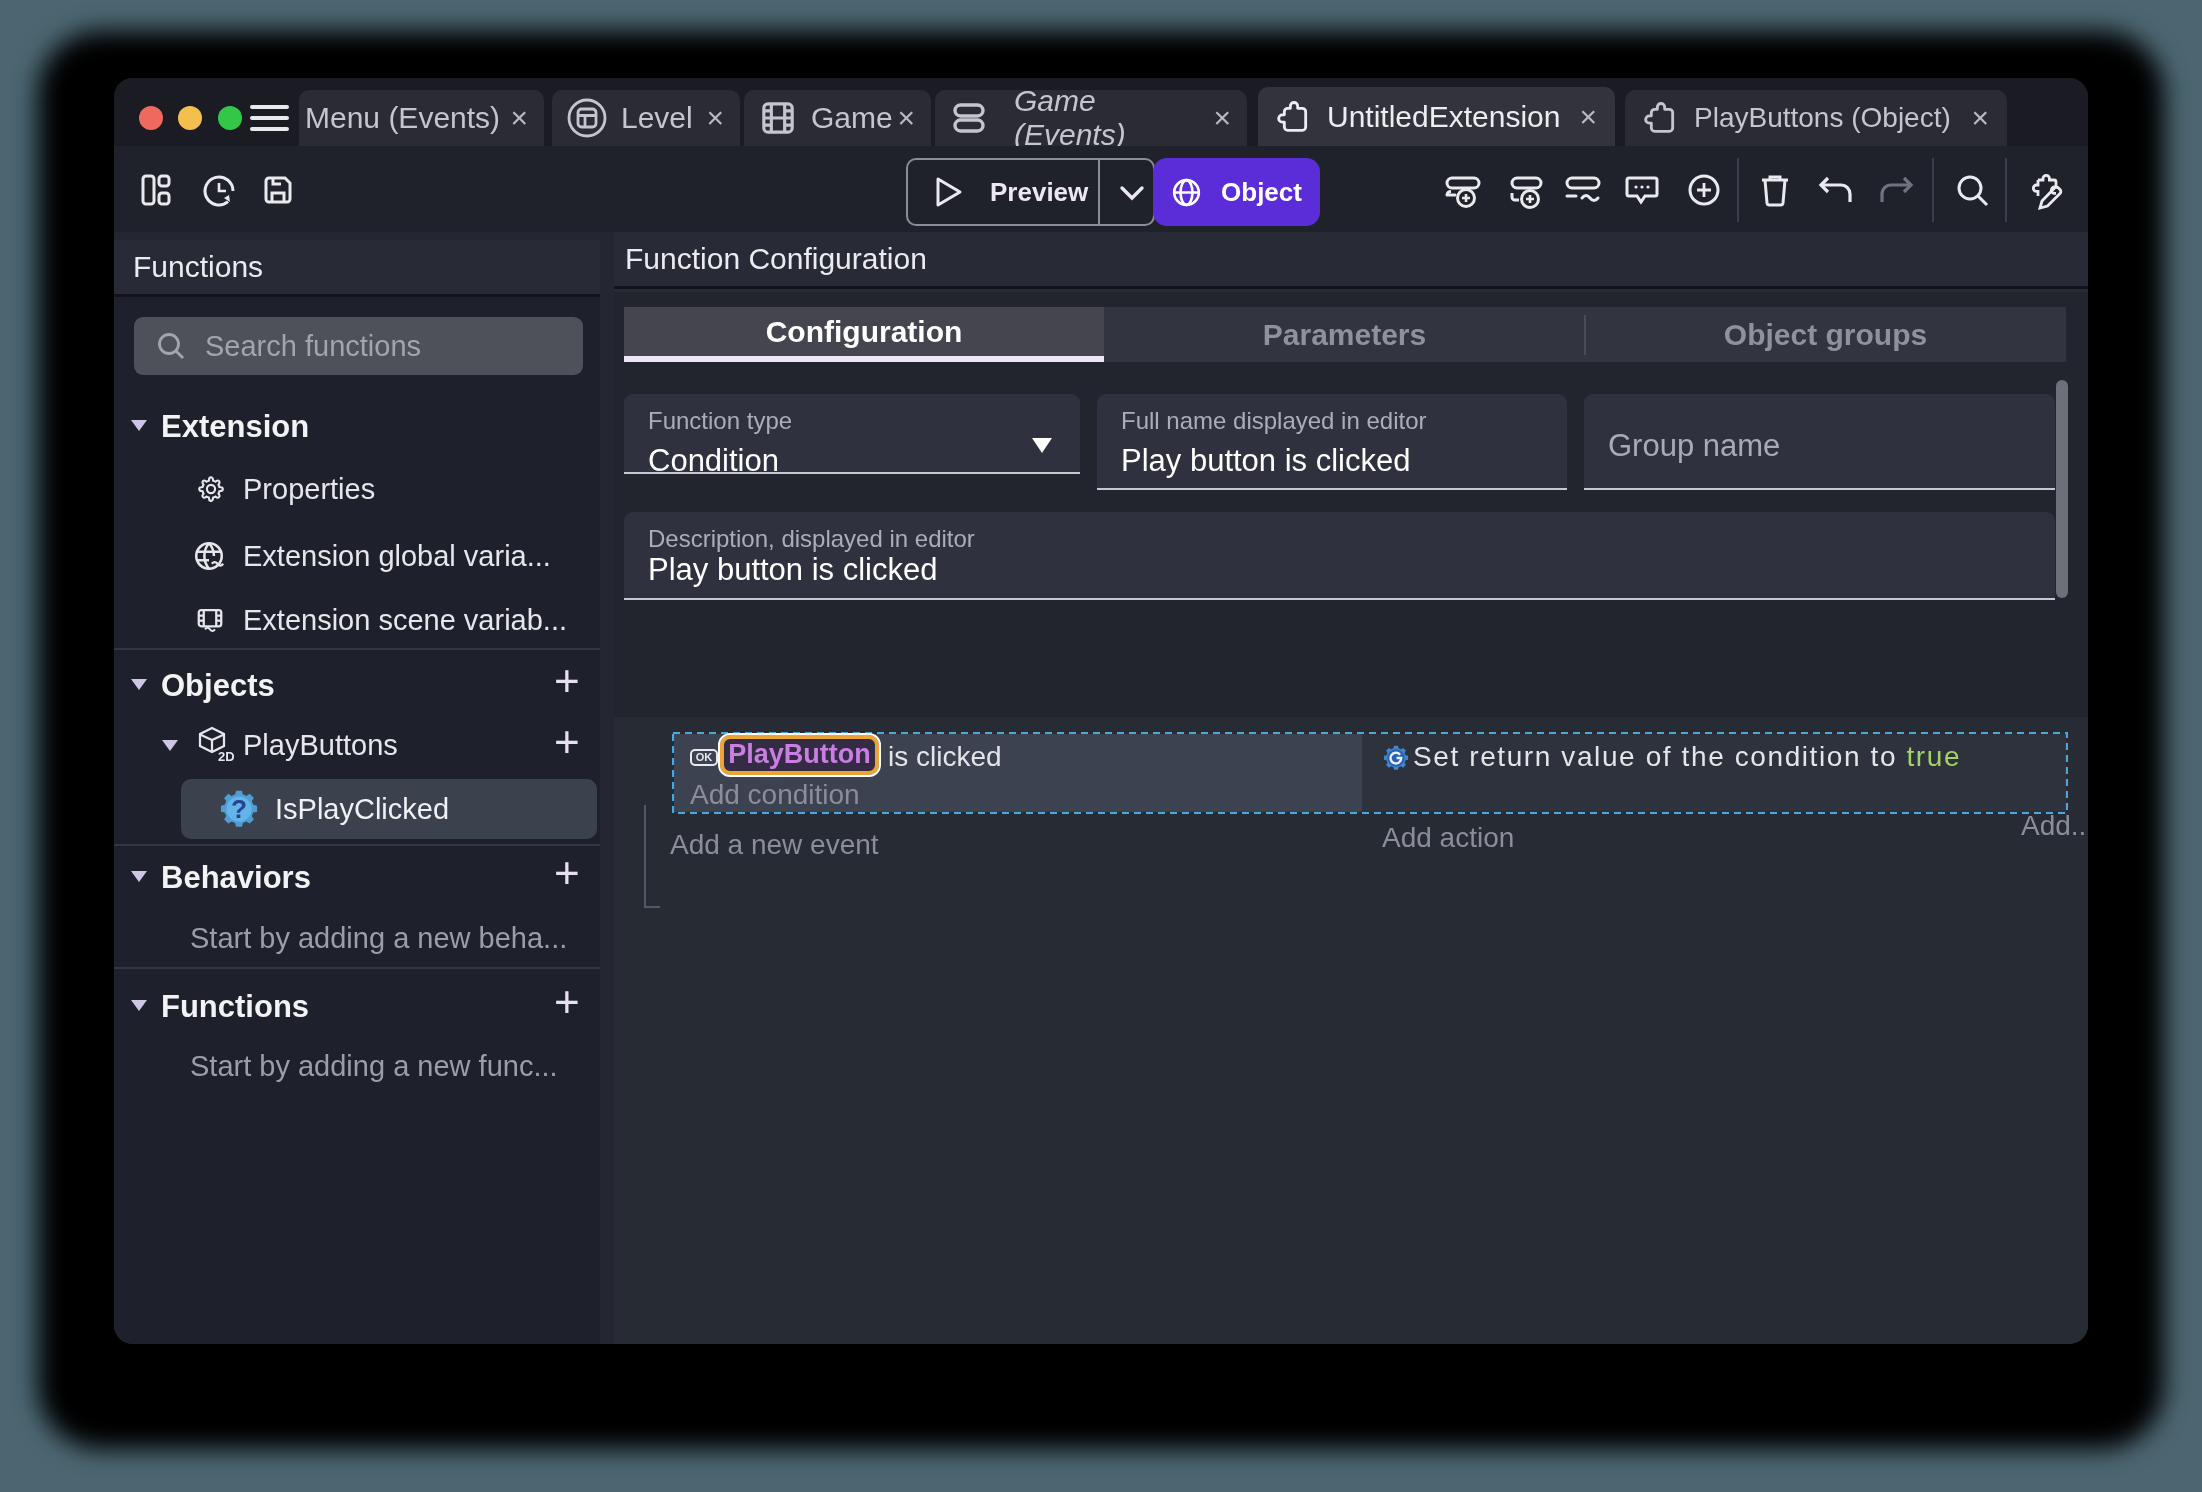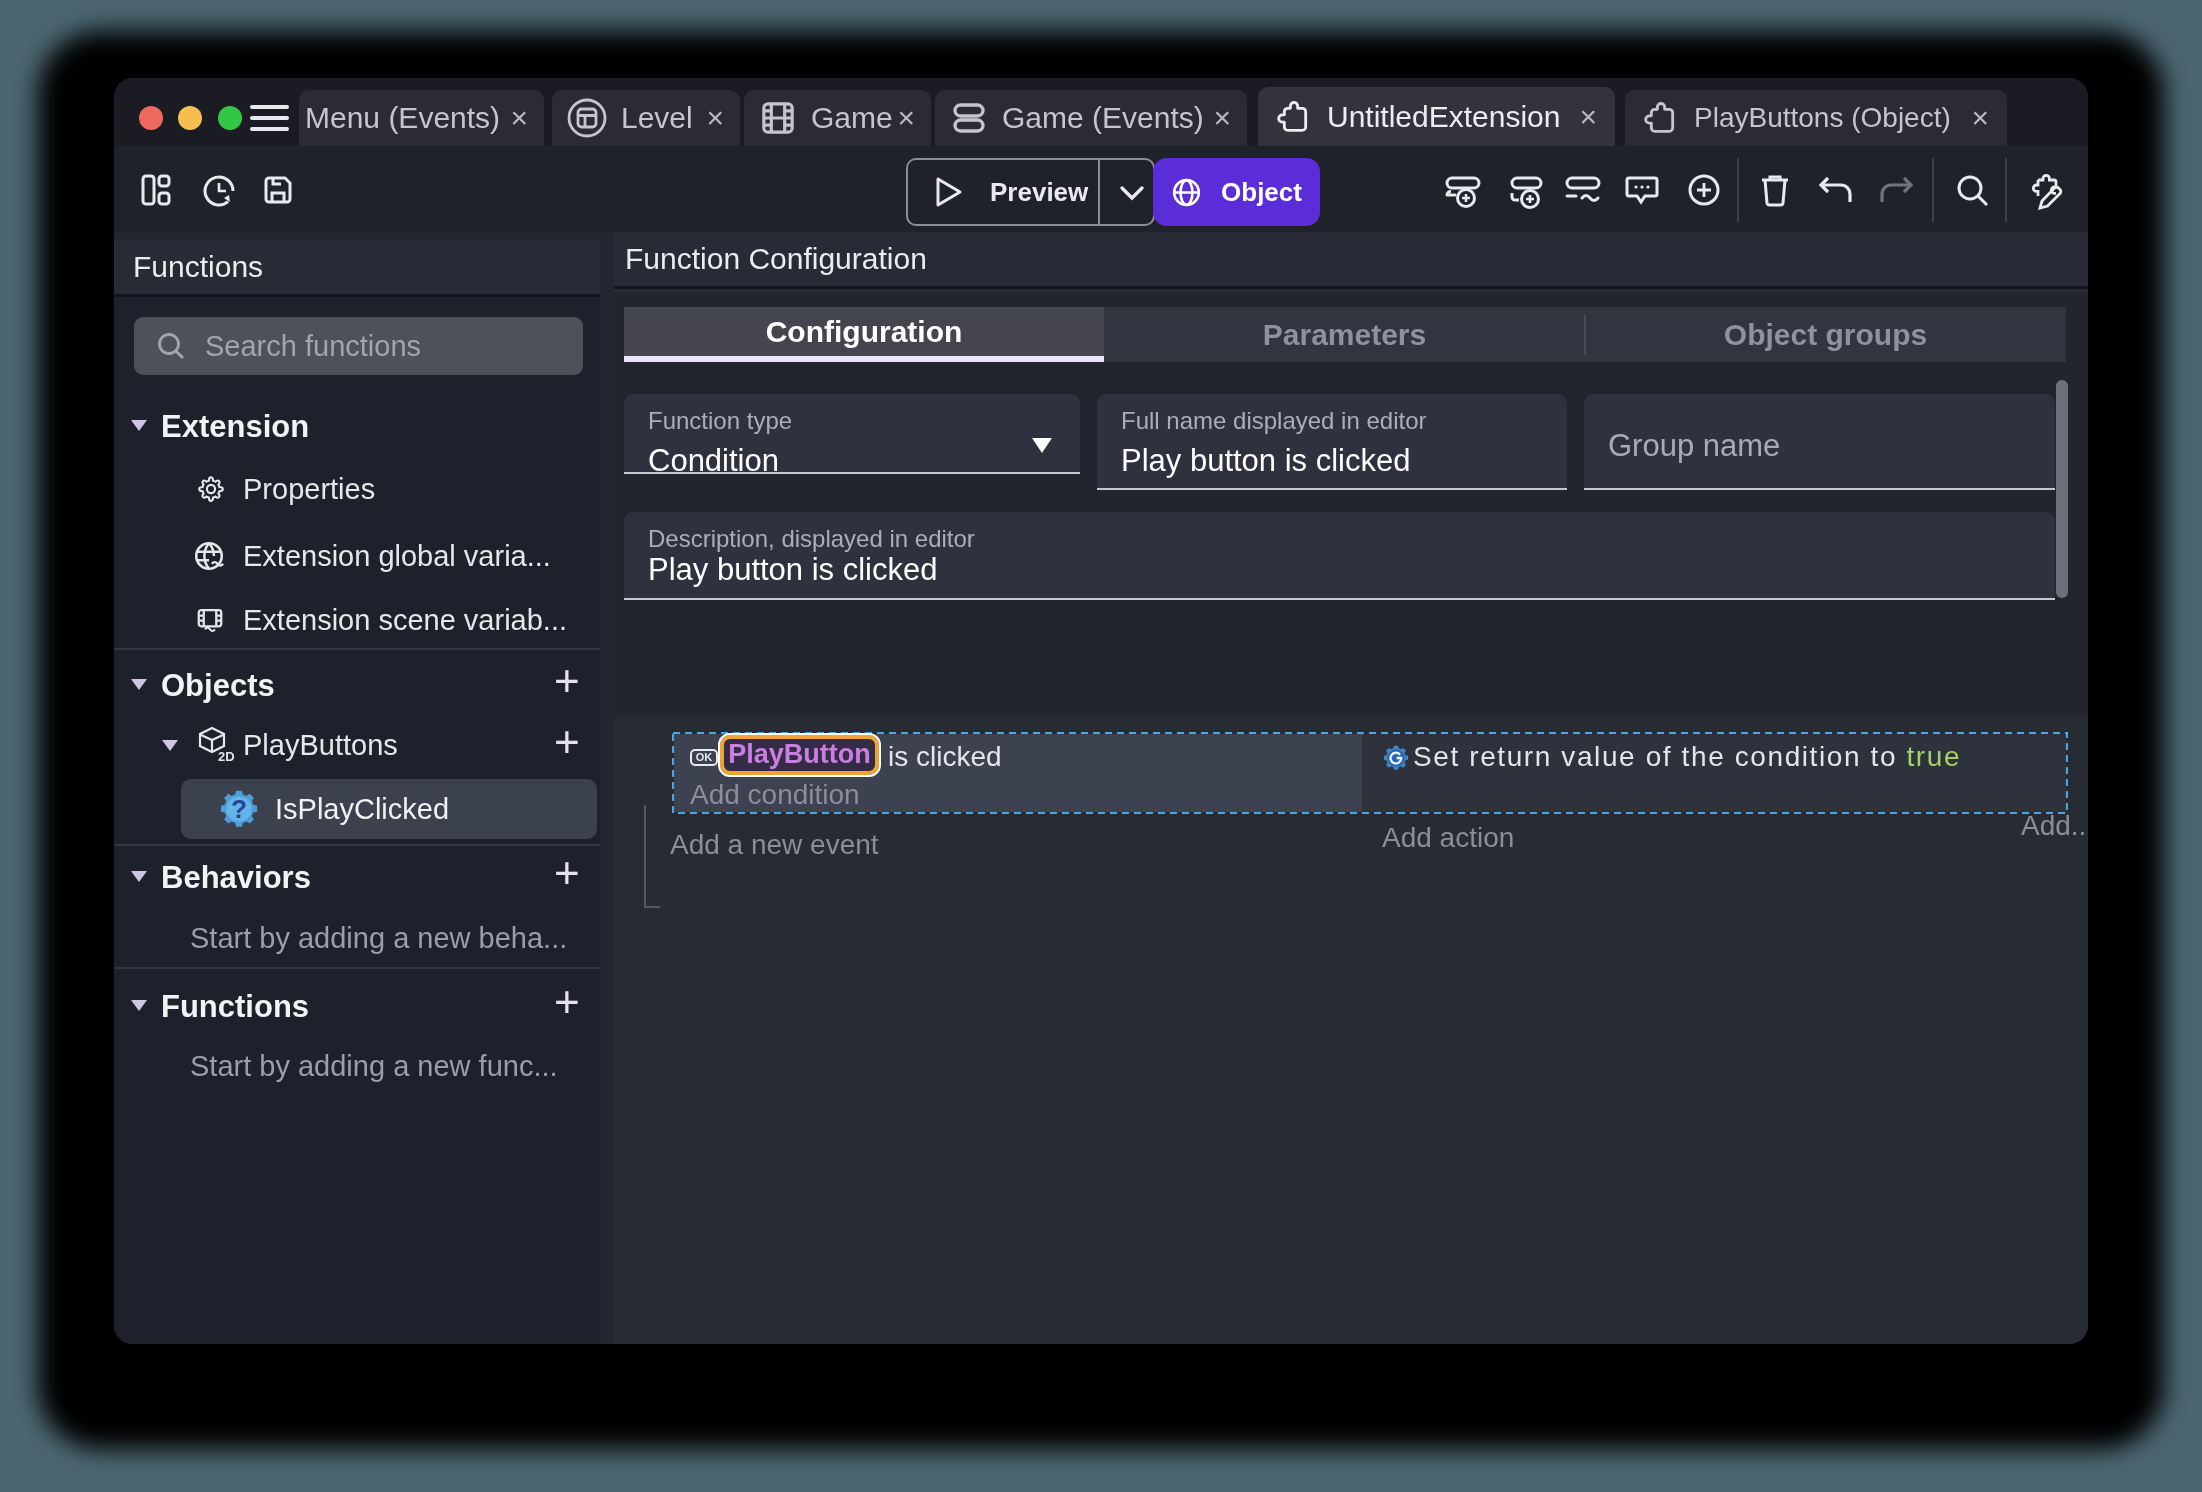--- a/index.html
+++ b/index.html
@@ -92,21 +92,21 @@
           <path d="M8 3.5 v17 M16 3.5 v17 M3.5 12 h17 M3.5 7.7 h4.5 M3.5 16.3 h4.5 M16 7.7 h4.5 M16 16.3 h4.5"></path>
         </svg>
         <span style="margin-left:13px;">Game</span>
         <span class="x" style="margin-left:auto; margin-right:16px;">×</span>
       </div>
     <div class="tab" style="left:821px; width:312px; padding-left:14px;">
         <svg width="40" height="40" viewBox="0 0 40 40" fill="none" stroke="#c5c6cd" stroke-width="3.4">
           <rect x="6" y="7" width="28" height="11" rx="5.5"></rect>
           <rect x="6" y="22" width="28" height="11" rx="5.5"></rect>
         </svg>
-        <span style="margin-left:13px;">Game (Events)</span>
+        <span style="margin-left:25px;font-style:italic;">Game (Events)</span>
         <span class="x" style="margin-left:auto; margin-right:16px;">×</span>
       </div>
     <div class="tab active" style="left:1144px; width:357px; padding-left:16px;">
         <svg width="40" height="40" viewBox="0 0 24 24" fill="none" stroke="#ecedf1" stroke-width="1.7">
           <path d="M8.2 6.8 h1.6 v-1.3 a2.2 2.2 0 0 1 4.4 0 V6.8 H17 a2 2 0 0 1 2 2 v9.2 a2 2 0 0 1 -2 2 H8.2 a2 2 0 0 1 -2 -2 v-2.9 H5 a2.2 2.2 0 0 1 0 -4.4 h1.2 V8.8 a2 2 0 0 1 2 -2 z" stroke-linejoin="round"></path>
         </svg>
         <span style="margin-left:13px;">UntitledExtension</span>
         <span class="x" style="margin-left:auto; margin-right:18px;">×</span>
       </div>
     <div class="tab" style="left:1511px; width:382px; padding-left:16px;">

